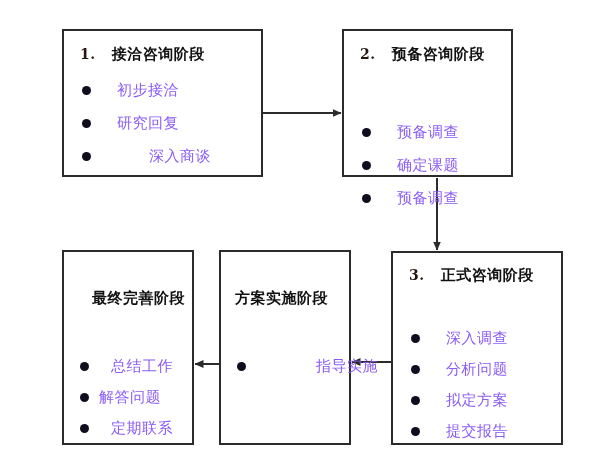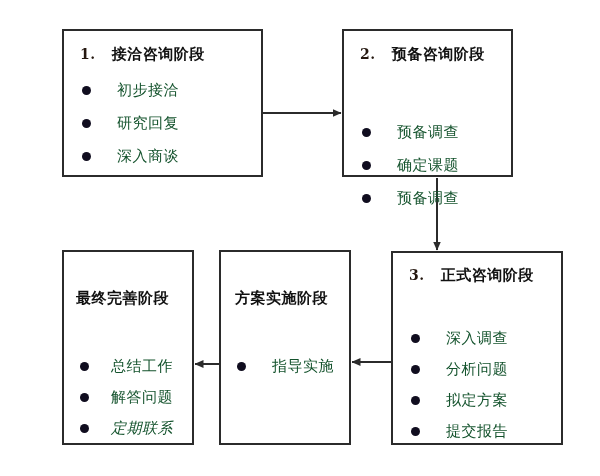--- a/index.html
+++ b/index.html
@@ -59,21 +59,21 @@
   }
   .bullet-dot {
     width: 9px;
     height: 9px;
     border-radius: 50%;
     background: #100d1f;
     flex: 0 0 auto;
   }
   .bullet-label {
     font-size: 15px;
-    color: #14532d;
+    color: #8b5cf6;
     letter-spacing: 0.5px;
   }
   svg.arrows {
     position: absolute;
     left: 0; top: 0;
     width: 600px;
     height: 476px;
     z-index: 1;
     pointer-events: none;
   }
@@ -110,21 +110,21 @@
     </div>
     <div class="bullet-list" style="top:43px;">
       <div class="bullet-row" style="padding:0 0 0 18px; height:33px;">
         <span class="bullet-dot"></span>
         <span class="bullet-label" style="margin-left:26px;">初步接洽</span>
       </div>
       <div class="bullet-row" style="padding:0 0 0 18px; height:33px;">
         <span class="bullet-dot"></span>
         <span class="bullet-label" style="margin-left:26px;">研究回复</span>
       </div>
-      <div class="bullet-row" style="padding:0 12px 0 18px; height:33px;">
+      <div class="bullet-row" style="padding:0 12px 0 18px; height:33px;gap:32px;">
         <span class="bullet-dot"></span>
         <span class="bullet-label" style="margin-left:26px;">深入商谈</span>
       </div>
     </div>
   </div>
 
   <div class="node" style="left:342px; top:29px; width:171px; height:148px;">
     <div class="node-title" style="left:16px; top:14px;">
       <span class="node-num">2.</span>
       <span class="node-title-text">预备咨询阶段</span>
@@ -168,40 +168,40 @@
         <span class="bullet-label" style="margin-left:26px;">提交报告</span>
       </div>
     </div>
   </div>
 
   <div class="node" style="left:219px; top:250px; width:132px; height:195px;">
     <div class="node-title" style="left:14px; top:37px;">
       <span class="node-title-text">方案实施阶段</span>
     </div>
     <div class="bullet-list" style="top:99px;">
-      <div class="bullet-row" style="padding:0 0 0 16px; height:30px;">
+      <div class="bullet-row" style="padding:0 0 0 16px; height:30px;gap:44px;">
         <span class="bullet-dot"></span>
         <span class="bullet-label" style="margin-left:26px;">指导实施</span>
       </div>
     </div>
   </div>
 
   <div class="node" style="left:62px; top:250px; width:132px; height:195px;">
-    <div class="node-title" style="left:12px; top:37px;">
+    <div class="node-title" style="left:28px; top:37px;">
       <span class="node-title-text">最终完善阶段</span>
     </div>
     <div class="bullet-list" style="top:99px;">
       <div class="bullet-row" style="padding:0 0 0 16px; height:31px;">
         <span class="bullet-dot"></span>
         <span class="bullet-label" style="margin-left:22px;">总结工作</span>
       </div>
       <div class="bullet-row" style="padding:0 0 0 16px; height:31px;">
         <span class="bullet-dot"></span>
-        <span class="bullet-label" style="margin-left:22px;">解答问题</span>
+        <span class="bullet-label" style="margin-left:10px;">解答问题</span>
       </div>
       <div class="bullet-row" style="padding:0 0 0 16px; height:31px;">
         <span class="bullet-dot"></span>
-        <span class="bullet-label" style="margin-left:22px;font-style:italic;">定期联系</span>
+        <span class="bullet-label" style="margin-left:22px;">定期联系</span>
       </div>
     </div>
   </div>
 
 </div>
 
 </body></html>

